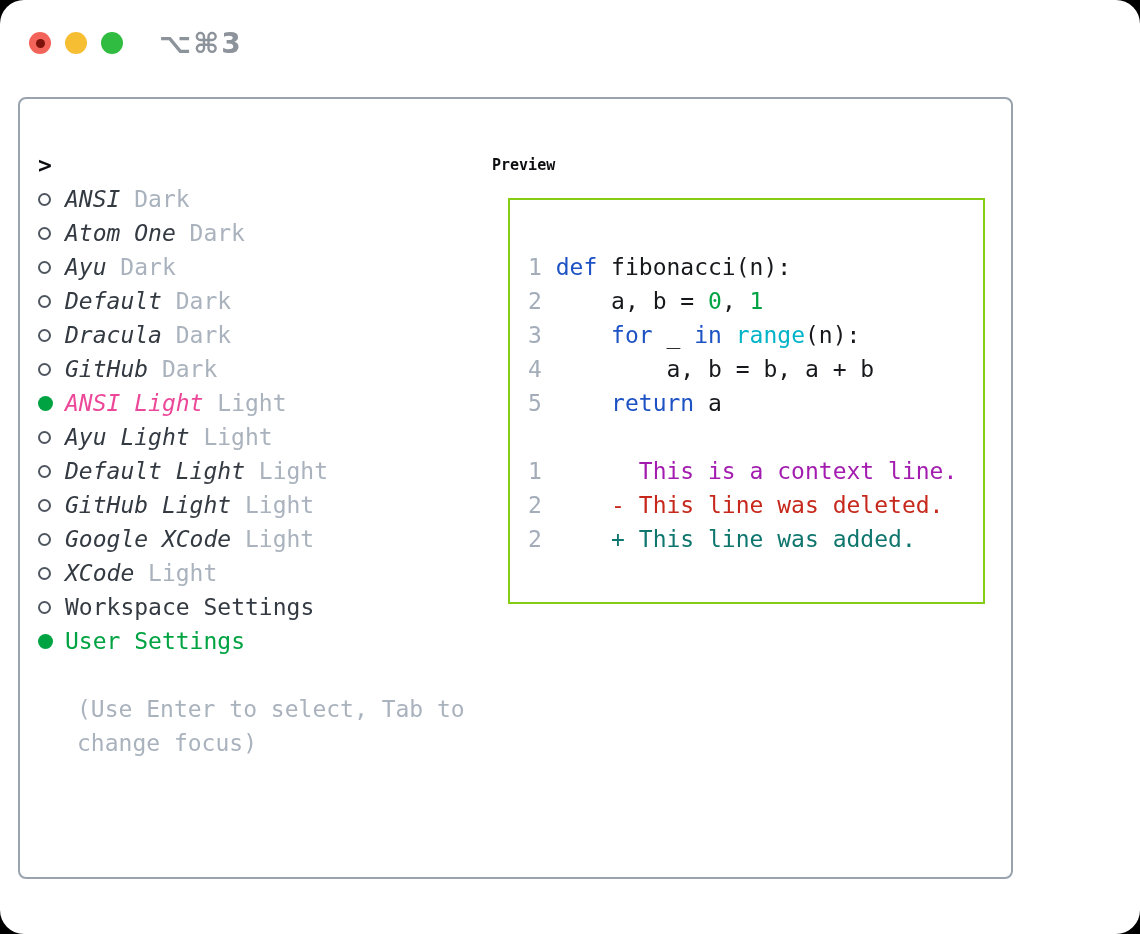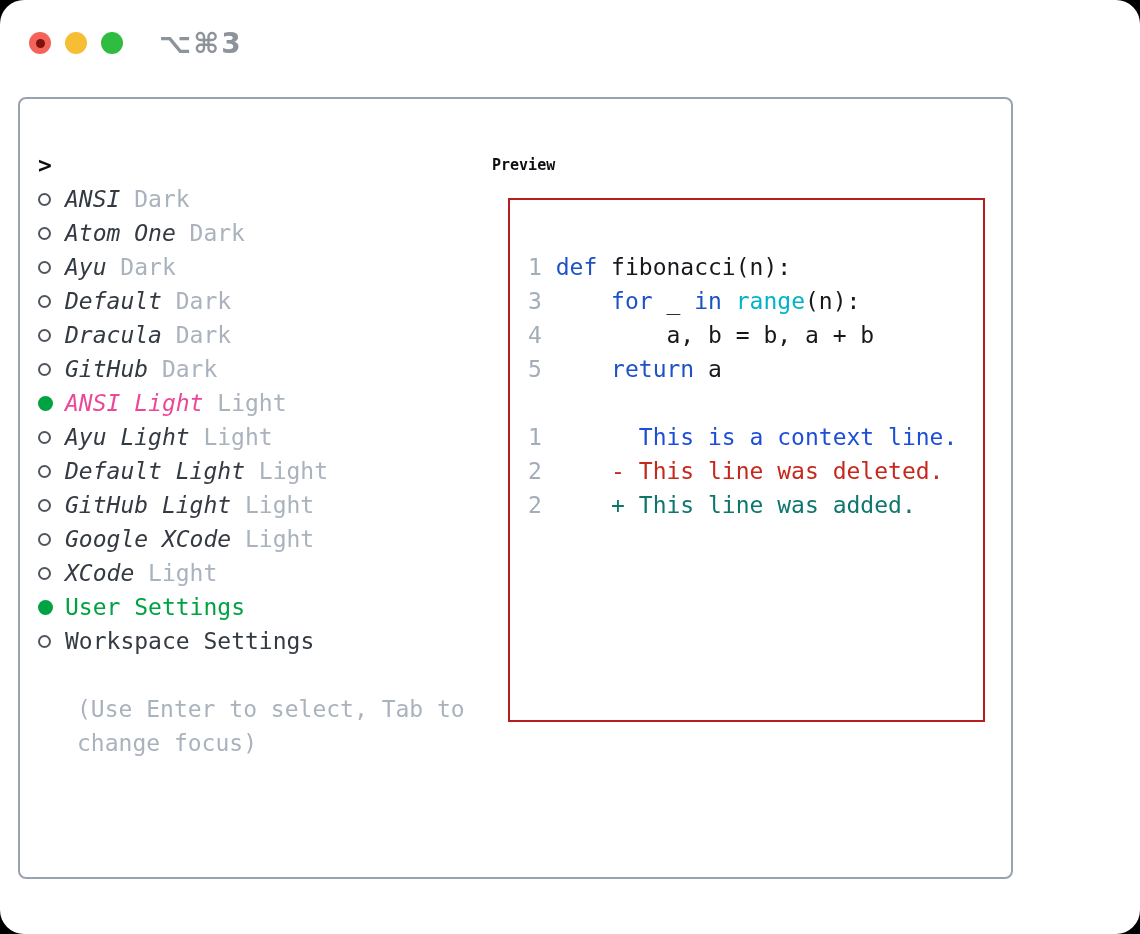--- a/index.html
+++ b/index.html
@@ -36,32 +36,32 @@
   .t-name { color:#343a42;font-style:italic; }
   .t-name.sel { color:#ec4899; }
   .t-variant { color:#a9b2bd; margin-left:13.8px; }
   .opt-label { color:#343a42; }
   .opt-label.sel { color:#00a341; }
   .apply-header { margin-top:34px; padding-left:27px; color:#0c0e11; }
   .hint { margin-top:34px; width:420px; line-height:34px; color:#a9b2bd;margin-left:39px; }
   
   .preview-title { position:absolute; left:472px; top:49px; height:34px; line-height:34px; font-size:15px; font-weight:bold; color:#0c0e11; }
   .preview-box {
-    position:absolute; left:488px; top:99px; width:477px; height:524px;
-    border:2px solid #b91c1c; background:#fff;
+    position:absolute; left:488px; top:99px; width:477px; height:406px;
+    border:2px solid #84cc16; background:#fff;
   }
   .code-block { padding:50px 0 0 18px; font-size:23px; }
   .code-line { height:34px; line-height:34px; white-space:pre; }
   .diff-block { margin-top:34px; }
   .lnum { color:#a3adb9; margin-right:1ch; }
   .tok-plain { color:#16181c; }
   .tok-kw  { color:#1d52c4; }
   .tok-fn  { color:#00b4c8; }
   .tok-num { color:#00a341; }
-  .tok-ctx { color:#1d4ed8; }
+  .tok-ctx { color:#a21caf; }
   .tok-del { color:#c6291c; }
   .tok-add { color:#0f766e; }
 </style>
 </head>
 <body>
 
 <div class="screen">
 
   <div class="titlebar">
     <span class="light red">
@@ -89,33 +89,34 @@
           <div class="row"><span class="bullet-slot"><span class="bullet selected"></span></span><span class="t-name sel">ANSI Light</span><span class="t-variant">Light</span></div>
           <div class="row"><span class="bullet-slot"><span class="bullet"></span></span><span class="t-name">Ayu Light</span><span class="t-variant">Light</span></div>
           <div class="row"><span class="bullet-slot"><span class="bullet"></span></span><span class="t-name">Default Light</span><span class="t-variant">Light</span></div>
           <div class="row"><span class="bullet-slot"><span class="bullet"></span></span><span class="t-name">GitHub Light</span><span class="t-variant">Light</span></div>
           <div class="row"><span class="bullet-slot"><span class="bullet"></span></span><span class="t-name">Google XCode</span><span class="t-variant">Light</span></div>
           <div class="row"><span class="bullet-slot"><span class="bullet"></span></span><span class="t-name">XCode</span><span class="t-variant">Light</span></div>
         </div>
 
 
       <div id="apply-list">
+          <div class="row"><span class="bullet-slot"><span class="bullet"></span></span><span class="opt-label">Workspace Settings</span></div>
           <div class="row"><span class="bullet-slot"><span class="bullet selected"></span></span><span class="opt-label sel">User Settings</span></div>
-          <div class="row"><span class="bullet-slot"><span class="bullet"></span></span><span class="opt-label">Workspace Settings</span></div>
         </div>
 
       <div class="hint">(Use Enter to select, Tab to change focus)</div>
     </div>
 
     <div class="preview-title">Preview</div>
 
     <div class="preview-box">
       <div class="code-block">
         <div id="code-lines">
             <div class="code-line"><span class="lnum">1</span><span class="tok-kw">def</span><span class="tok-plain"> fibonacci(n):</span></div>
+            <div class="code-line"><span class="lnum">2</span><span class="tok-plain">    a, b = </span><span class="tok-num">0</span><span class="tok-plain">, </span><span class="tok-num">1</span></div>
             <div class="code-line"><span class="lnum">3</span><span class="tok-plain">    </span><span class="tok-kw">for</span><span class="tok-plain"> _ </span><span class="tok-kw">in</span><span class="tok-plain"> </span><span class="tok-fn">range</span><span class="tok-plain">(n):</span></div>
             <div class="code-line"><span class="lnum">4</span><span class="tok-plain">        a, b = b, a + b</span></div>
             <div class="code-line"><span class="lnum">5</span><span class="tok-plain">    </span><span class="tok-kw">return</span><span class="tok-plain"> a</span></div>
           </div>
         <div id="diff-lines" class="diff-block">
             <div class="code-line"><span class="lnum">1</span><span class="tok-ctx">      This is a context line.</span></div>
             <div class="code-line"><span class="lnum">2</span><span class="tok-plain">    </span><span class="tok-del">- This line was deleted.</span></div>
             <div class="code-line"><span class="lnum">2</span><span class="tok-plain">    </span><span class="tok-add">+ This line was added.</span></div>
           </div>
       </div>

